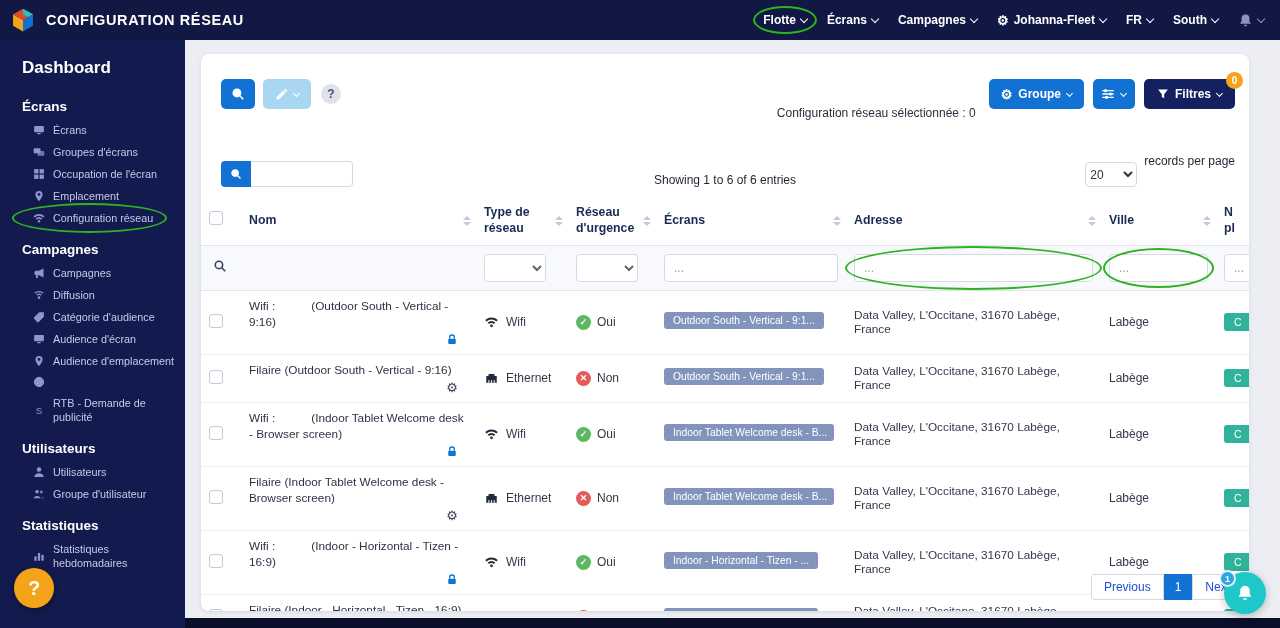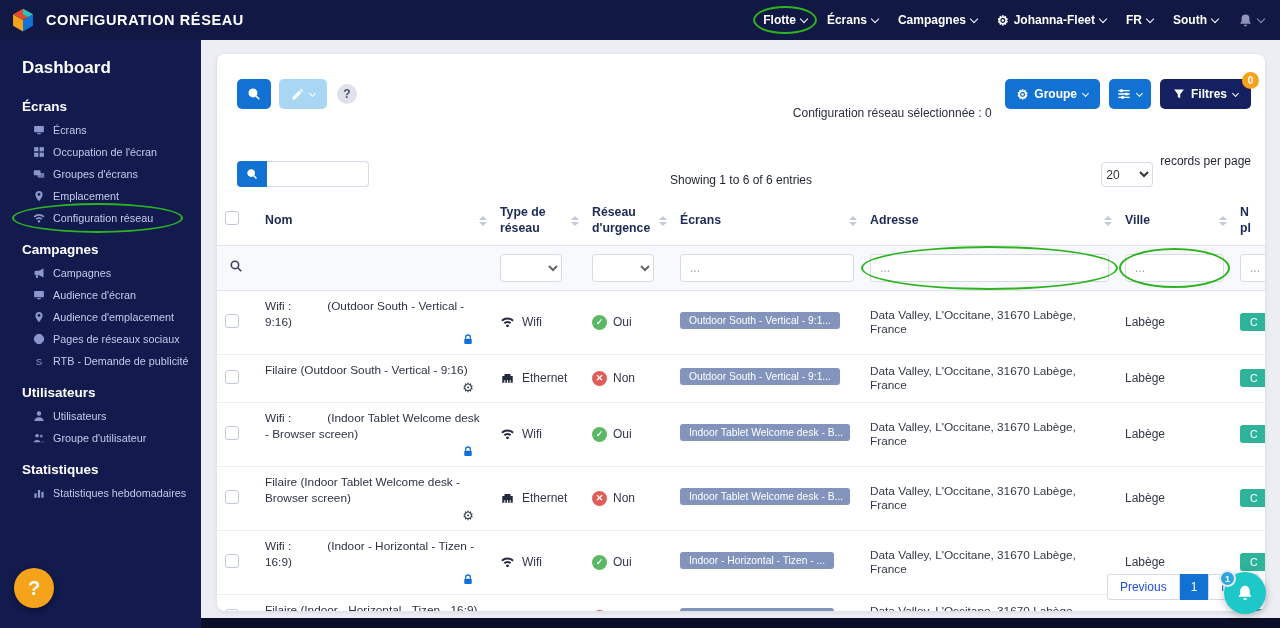--- a/index.html
+++ b/index.html
@@ -18,21 +18,21 @@
   .topnav{ margin-left:auto; display:flex; align-items:center; gap:20px; padding-right:16px; font-size:12px; font-weight:bold; }
   .nav-item{ display:flex; align-items:center; gap:5px; cursor:pointer; position:relative; white-space:nowrap; }
   .chev{ width:6px; height:6px; border-right:1.6px solid currentColor; border-bottom:1.6px solid currentColor; transform:rotate(45deg); margin-top:-3px; }
   .nav-gear{ font-size:13px; line-height:1; }
   .bell-ic{ width:15px; height:15px; color:#8e94ba; }
   .bell-ic svg{ width:100%; height:100%; fill:currentColor; }
   .bell-chev{ color:#8e94ba; }
 
   
   .app{ display:flex; height:588px; }
-  .sidebar{ width:201px; height:588px; background:var(--navy); color:#c4cae9; flex-shrink:0; position:relative; z-index:4; }
+  .sidebar{ width:185px; height:588px; background:var(--navy); color:#c4cae9; flex-shrink:0; position:relative; z-index:4; }
   .side-title{ color:#fff; font-size:17px; font-weight:bold; padding:18px 0 8px 22px; }
   .side-heading{ color:#fff; font-size:13.5px; font-weight:bold; padding:13px 0 5px 22px; }
   .side-item{ display:flex; align-items:center; gap:8px; padding:4px 8px 4px 33px; font-size:10.8px; line-height:1.3; cursor:pointer; position:relative; }
   .side-item .sicon{ width:12px; height:12px; color:#8d97ce; flex-shrink:0; display:inline-flex; }
   .side-item .sicon svg{ width:100%; height:100%; fill:currentColor; }
   .help-fab{ position:absolute; left:14px; bottom:20px; width:40px; height:40px; border-radius:50%; background:var(--orange); color:#fff; font-size:20px; font-weight:bold; display:flex; align-items:center; justify-content:center; cursor:pointer; box-shadow:0 2px 6px rgba(0,0,0,.4); }
 
   .main{ flex:1; height:578px; background:#eceef4; padding:14px 0 0 16px; position:relative; }
   .card{ background:#fff; border-radius:8px; width:1048px; height:557px; position:relative; overflow:hidden; box-shadow:0 1px 4px rgba(20,30,80,.10); }
 
@@ -177,40 +177,40 @@
             <svg viewBox="0 0 16 16">
               <rect x="1.5" y="2.5" width="13" height="8.5" rx="1"></rect>
               <rect x="5.5" y="12" width="5" height="1.6" rx=".8"></rect>
             </svg>
           </span>
           <span>Écrans</span>
         </div>
         <div class="side-item">
           <span class="sicon">
             <svg viewBox="0 0 16 16">
+              <rect x="1" y="3" width="9" height="6.5" rx="1"></rect>
+              <rect x="6" y="6.5" width="9" height="6.5" rx="1" opacity=".75"></rect>
+            </svg>
+          </span>
+          <span>Groupes d'écrans</span>
+        </div>
+        <div class="side-item">
+          <span class="sicon">
+            <svg viewBox="0 0 16 16">
               <rect x="1.5" y="1.5" width="5.7" height="5.7"></rect>
               <rect x="8.8" y="1.5" width="5.7" height="5.7"></rect>
               <rect x="1.5" y="8.8" width="5.7" height="5.7"></rect>
               <rect x="8.8" y="8.8" width="5.7" height="5.7"></rect>
             </svg>
           </span>
           <span>Occupation de l'écran</span>
         </div>
         <div class="side-item">
           <span class="sicon">
             <svg viewBox="0 0 16 16">
-              <rect x="1" y="3" width="9" height="6.5" rx="1"></rect>
-              <rect x="6" y="6.5" width="9" height="6.5" rx="1" opacity=".75"></rect>
-            </svg>
-          </span>
-          <span>Groupes d'écrans</span>
-        </div>
-        <div class="side-item">
-          <span class="sicon">
-            <svg viewBox="0 0 16 16">
               <path d="M8 1.2a4.8 4.8 0 0 0-4.8 4.8C3.2 9.6 8 15 8 15s4.8-5.4 4.8-9A4.8 4.8 0 0 0 8 1.2zm0 6.6A1.9 1.9 0 1 1 8 4a1.9 1.9 0 0 1 0 3.8z"></path>
             </svg>
           </span>
           <span>Emplacement</span>
         </div>
         <div class="side-item active">
           <span class="sicon">
             <svg viewBox="0 0 16 16">
               <path d="M.8 5.6a10.6 10.6 0 0 1 14.4 0l-1.6 1.7a8.3 8.3 0 0 0-11.2 0z"></path>
               <path d="M3.6 8.6a6.5 6.5 0 0 1 8.8 0l-1.6 1.7a4.2 4.2 0 0 0-5.6 0z"></path>
@@ -222,20 +222,38 @@
         </div>
         <div class="side-heading">Campagnes</div>
         <div class="side-item">
           <span class="sicon">
             <svg viewBox="0 0 16 16">
               <path d="M14 2v12l-6-3H4a2 2 0 0 1-2-2V7a2 2 0 0 1 2-2h4z"></path>
               <path d="M4 11h2.5v3.5H4z"></path>
             </svg>
           </span>
           <span>Campagnes</span>
+        </div>
+        <div class="side-item">
+          <span class="sicon">
+            <svg viewBox="0 0 16 16">
+              <circle cx="8" cy="11.5" r="1.8"></circle>
+              <path d="M4.5 7.6a5 5 0 0 1 7 0L10.3 8.9a3.2 3.2 0 0 0-4.6 0z"></path>
+              <path d="M2 5a8.5 8.5 0 0 1 12 0L12.8 6.3a6.8 6.8 0 0 0-9.6 0z"></path>
+            </svg>
+          </span>
+          <span>Diffusion</span>
+        </div>
+        <div class="side-item">
+          <span class="sicon">
+            <svg viewBox="0 0 16 16">
+              <path d="M1.5 8.3 8.3 1.5h6.2v6.2L7.7 14.5a1.5 1.5 0 0 1-2.1 0L1.5 10.4a1.5 1.5 0 0 1 0-2.1z"></path>
+            </svg>
+          </span>
+          <span>Catégorie d'audience</span>
         </div>
         <div class="side-item">
           <span class="sicon">
             <svg viewBox="0 0 16 16">
               <rect x="1.5" y="2.5" width="13" height="8.5" rx="1"></rect>
               <rect x="5.5" y="12" width="5" height="1.6" rx=".8"></rect>
             </svg>
           </span>
           <span>Audience d'écran</span>
         </div>
@@ -248,21 +266,20 @@
           <span>Audience d'emplacement</span>
         </div>
         <div class="side-item">
           <span class="sicon">
             <svg viewBox="0 0 16 16" fill="none" stroke="currentColor" stroke-width="1.3">
               <circle cx="8" cy="8" r="6.2"></circle>
               <ellipse cx="8" cy="8" rx="2.8" ry="6.2"></ellipse>
               <path d="M1.8 8h12.4"></path>
             </svg>
           </span>
-          <span>Pages de réseaux sociaux</span>
         </div>
         <div class="side-item">
           <span class="sicon">
             <svg viewBox="0 0 16 16">
               <text x="8" y="13" font-size="13" text-anchor="middle" fill="currentColor">S</text>
             </svg>
           </span>
           <span>RTB - Demande de publicité</span>
         </div>
         <div class="side-heading">Utilisateurs</div>

